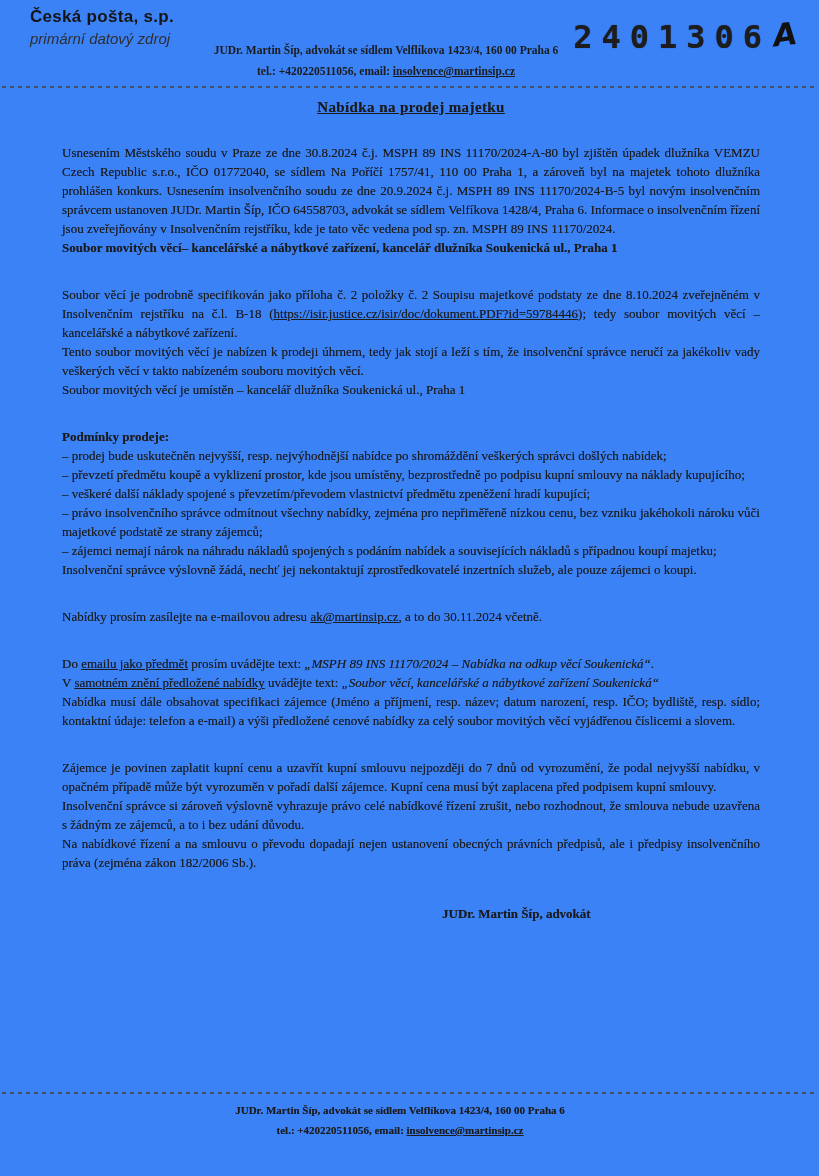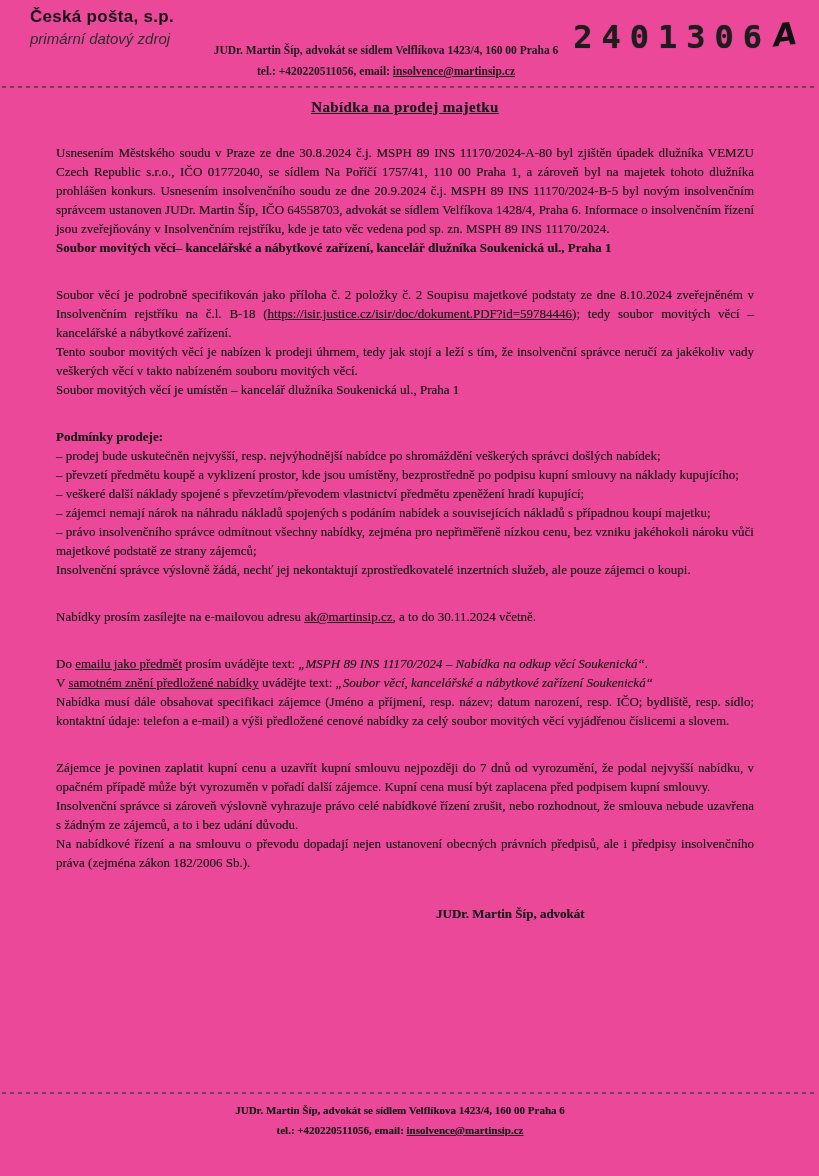--- a/index.html
+++ b/index.html
@@ -1,20 +1,20 @@
 <!DOCTYPE html>
 <html><head>
 <meta charset="utf-8">
 <style>
   html, body { margin: 0; padding: 0; background: #e9e9e9; }
   .page {
     position: relative;
     width: 819px; height: 1176px;
     margin: 0 auto;
-    background: #ec4899;
+    background: #3b82f6;
     overflow: hidden;
     font-family: "Liberation Serif", serif;
     color: #1b1b1b;
   }
   
   .org { position: absolute; top: 7px; left: 30px; }
   .org-name { font-family: "Liberation Sans", sans-serif; font-weight: bold; font-size: 17px; color: #151515; letter-spacing: .3px; }
   .org-sub  { font-family: "Liberation Sans", sans-serif; font-style: italic; font-size: 15px; color: #2e2e2e; margin-top: 3px; }
   .stamp { position: absolute; top: 16px; right: 22px; white-space: nowrap; }
   .stamp-digits {
@@ -35,21 +35,21 @@
   
   .rule {
     position: absolute; left: 2px; right: 2px; height: 2px;
     background: repeating-linear-gradient(to right, #454545 0 4px, transparent 4px 8px);
     opacity: .8;
   }
   .rule-top { top: 86px; }
   .rule-bottom { top: 1092px; }
   
   .doc {
-    position: absolute; top: 98px; left: 56px; width: 698px;
+    position: absolute; top: 98px; left: 62px; width: 698px;
     font-size: 13px; line-height: 19px;
     text-shadow: 0 0 .5px rgba(25,25,25,.55);
   }
   .doc p { margin: 0; }
   .title { text-align: center; font-weight: bold; font-size: 15px; margin: 8px 0 0;
            text-decoration: underline; letter-spacing: .4px; }
   .just { text-align: justify; }
   .bold { font-weight: bold; }
   .it { font-style: italic; }
   .u { text-decoration: underline; }
@@ -96,22 +96,22 @@
       <p class="just"><span>Soubor věcí je podrobně specifikován jako příloha č. 2 položky č. 2 Soupisu majetkové podstaty ze dne 8.10.2024 zveřejněném v Insolvenčním rejstříku na č.l. B-18 (</span><span class="link">https://isir.justice.cz/isir/doc/dokument.PDF?id=59784446</span><span>); tedy soubor movitých věcí – kancelářské a nábytkové zařízení.</span></p>
       <p class="just">Tento soubor movitých věcí je nabízen k prodeji úhrnem, tedy jak stojí a leží s tím, že insolvenční správce neručí za jakékoliv vady veškerých věcí v takto nabízeném souboru movitých věcí.</p>
       <p>Soubor movitých věcí je umístěn – kancelář dlužníka Soukenická ul., Praha 1</p>
     </div>
 
     <div class="mt">
       <p class="bold">Podmínky prodeje:</p>
       <p class="just">– prodej bude uskutečněn nejvyšší, resp. nejvýhodnější nabídce po shromáždění veškerých správci došlých nabídek;</p>
       <p class="just">– převzetí předmětu koupě a vyklizení prostor, kde jsou umístěny, bezprostředně po podpisu kupní smlouvy na náklady kupujícího;</p>
       <p class="just">– veškeré další náklady spojené s převzetím/převodem vlastnictví předmětu zpeněžení hradí kupující;</p>
+      <p class="just">– právo insolvenčního správce odmítnout všechny nabídky, zejména pro nepřiměřeně nízkou cenu, bez vzniku jakéhokoli nároku vůči majetkové podstatě ze strany zájemců;</p>
       <p class="just">– zájemci nemají nárok na náhradu nákladů spojených s podáním nabídek a souvisejících nákladů s případnou koupí majetku;</p>
-      <p class="just">– právo insolvenčního správce odmítnout všechny nabídky, zejména pro nepřiměřeně nízkou cenu, bez vzniku jakéhokoli nároku vůči majetkové podstatě ze strany zájemců;</p>
     </div>
 
     <p class="just mt">Insolvenční správce výslovně žádá, nechť jej nekontaktují zprostředkovatelé inzertních služeb, ale pouze zájemci o koupi.</p>
 
     <div class="mt">
       <p><span>Nabídky prosím zasílejte na e-mailovou adresu </span><span class="link">ak@martinsip.cz</span><span>, a to do 30.11.2024 včetně.</span></p>
     </div>
 
     <div class="mt">
       <p><span>Do </span><span class="u">emailu jako předmět</span><span> prosím uvádějte text: </span><span class="it">„MSPH 89 INS 11170/2024 – Nabídka na odkup věcí Soukenická“</span><span>.</span></p>

